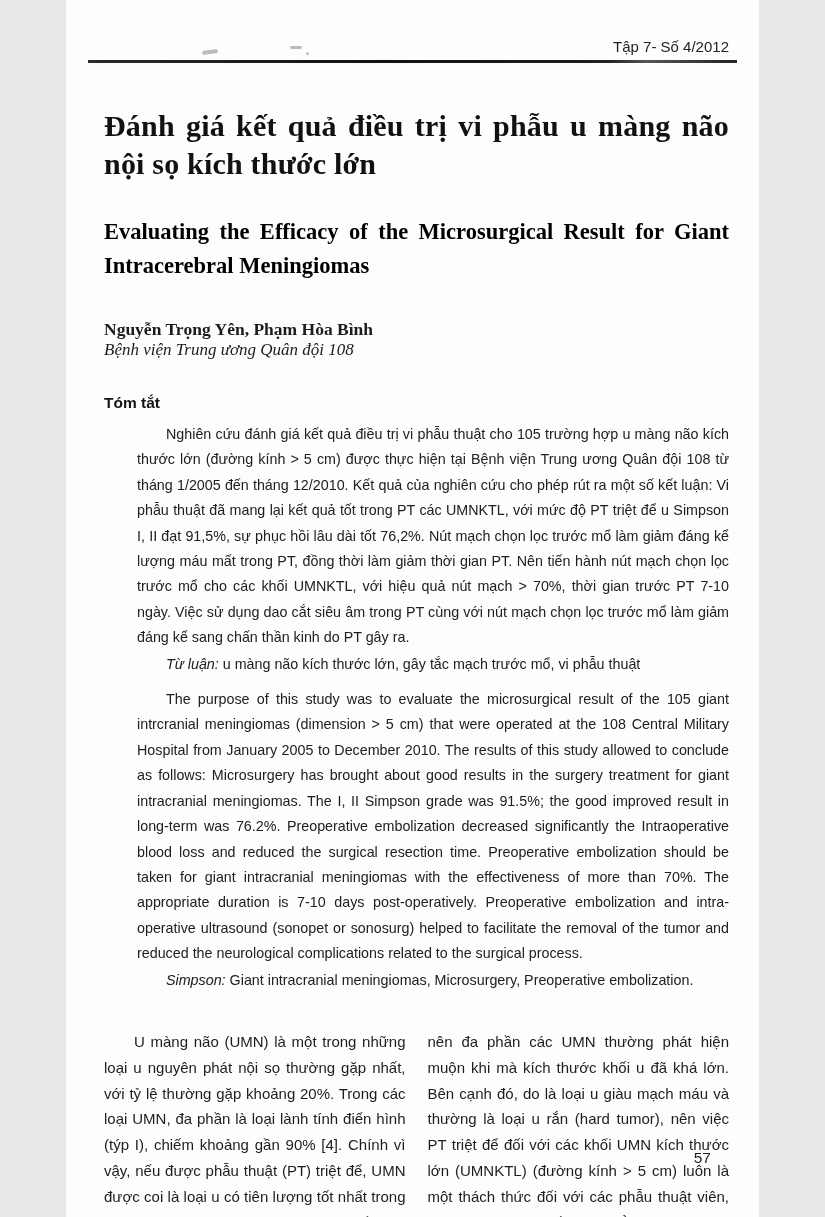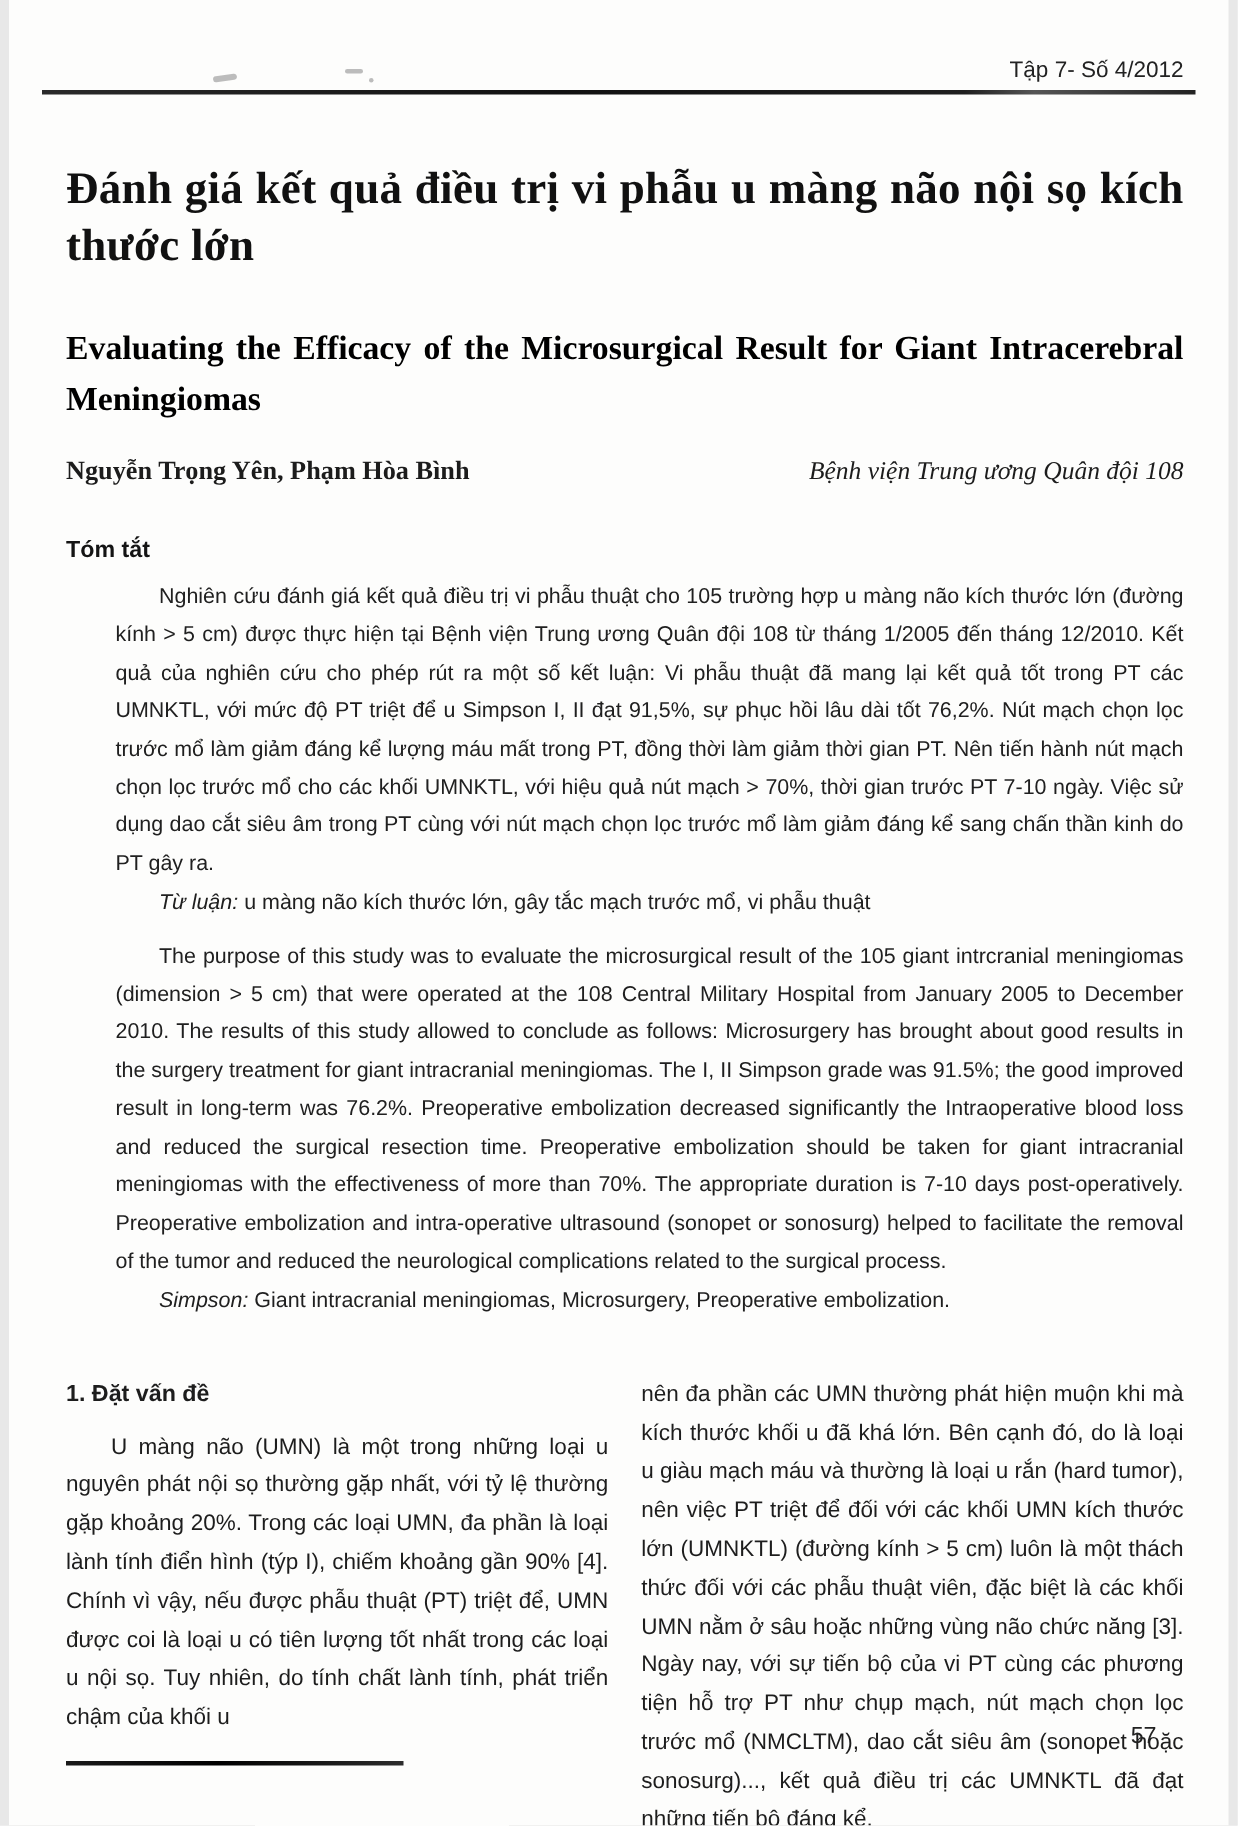--- a/index.html
+++ b/index.html
@@ -1,19 +1,19 @@
 <!DOCTYPE html>
 <html><head>
 <meta charset="utf-8">
 <style>
   * { margin: 0; padding: 0; box-sizing: border-box; }
   html, body { background: #e8e8e8; }
   .page {
     position: relative;
-    width: 813px;
+    width: 693px;
     height: 1217px;
     margin: 0 auto;
     background: #fdfdfc;
     color: #1c1c1c;
     font-family: "Liberation Sans", sans-serif;
     overflow: hidden;
   }
   .content { padding: 0 30px 0 38px; }
 
   
@@ -52,25 +52,26 @@
     font-family: "Liberation Serif", serif;
     font-weight: bold;
     font-size: 22.5px;
     line-height: 34px;
     color: #000000;
     text-align: justify;
   }
 
   
   .authors-row {
-    margin-top: 20px;
+    margin-top: 36px;
     display: flex;
     justify-content: space-between;
     align-items: baseline;
     font-family: "Liberation Serif", serif;
+    flex-direction: column;
   }
   .authors { font-weight: bold; font-size: 17.5px; }
   .affiliation { font-style: italic; font-size: 17px; text-align: center; }
 
   
   .section-heading {
     margin-top: 34px;
     font-weight: bold;
     font-size: 15.5px;
     color: #141414;
@@ -138,21 +139,20 @@
       <p class="kw-line"><span class="kw-label">Từ luận:</span><span> u màng não kích thước lớn, gây tắc mạch trước mổ,  vi phẫu thuật</span></p>
     </div>
 
     <div class="abstract-block">
       <p class="para">The purpose of this study was to evaluate the microsurgical result of the 105 giant intrcranial meningiomas (dimension &gt; 5 cm) that were operated at the 108 Central Military Hospital from January 2005 to December 2010. The results of this study allowed to conclude as follows: Microsurgery has brought about good results in the surgery treatment for giant intracranial meningiomas. The I, II Simpson grade was 91.5%; the good improved result in long-term was 76.2%. Preoperative embolization decreased significantly the Intraoperative blood loss and reduced the surgical resection time. Preoperative embolization should be taken for giant intracranial meningiomas with the effectiveness of more than 70%. The appropriate duration is 7-10 days post-operatively. Preoperative embolization and intra-operative ultrasound (sonopet or sonosurg) helped to facilitate the removal of the tumor and reduced the neurological complications related to the surgical process.</p>
       <p class="kw-line"><span class="kw-label">Simpson:</span><span> Giant intracranial meningiomas, Microsurgery, Preoperative embolization.</span></p>
     </div>
 
     <div class="columns">
       <div class="col">
-        <div class="col-heading">1. Đặt vấn đề</div>
         <p class="para-indent">U màng não (UMN) là một trong những loại u nguyên phát nội sọ thường gặp nhất, với tỷ lệ thường gặp khoảng 20%. Trong các loại UMN, đa phần là loại lành tính điển hình (týp I), chiếm khoảng gần 90% [4]. Chính vì vậy, nếu được phẫu thuật (PT) triệt để, UMN được coi là loại u có tiên lượng tốt nhất trong các loại u nội sọ. Tuy nhiên, do tính chất lành tính, phát triển chậm của khối u</p>
         <div class="footnote-rule"></div>
 
       </div>
       <div class="col">
         <p>nên đa phần các UMN thường phát hiện muộn khi mà kích thước khối u đã khá lớn. Bên cạnh đó, do là loại u giàu mạch máu và thường là loại u rắn (hard tumor), nên việc PT triệt để đối với các khối UMN kích thước lớn (UMNKTL) (đường kính &gt; 5 cm) luôn là một thách thức đối với các phẫu thuật viên, đặc biệt là các khối UMN nằm ở sâu hoặc những vùng não chức năng [3]. Ngày nay, với sự tiến bộ của vi PT cùng các phương tiện hỗ trợ PT như chụp mạch, nút mạch chọn lọc trước mổ (NMCLTM), dao cắt siêu âm (sonopet hoặc sonosurg)..., kết quả điều trị các UMNKTL đã đạt những tiến bộ đáng kể.</p>
       </div>
     </div>
   </div>
 

